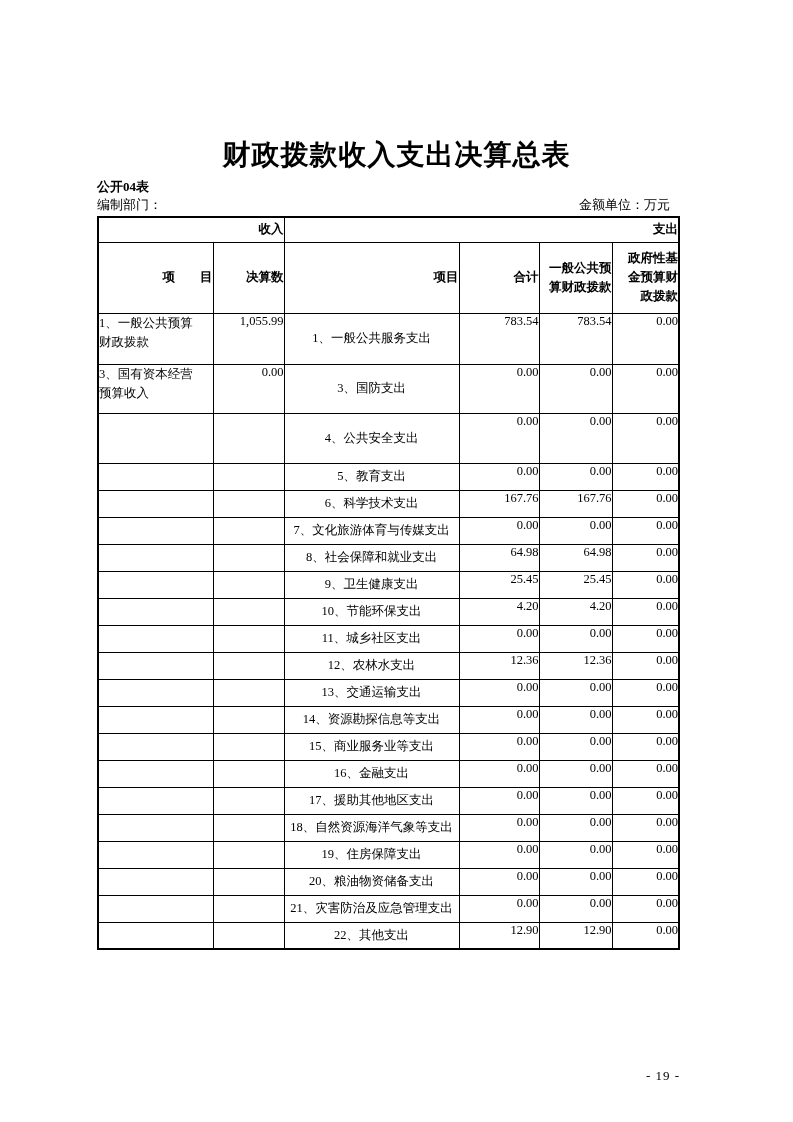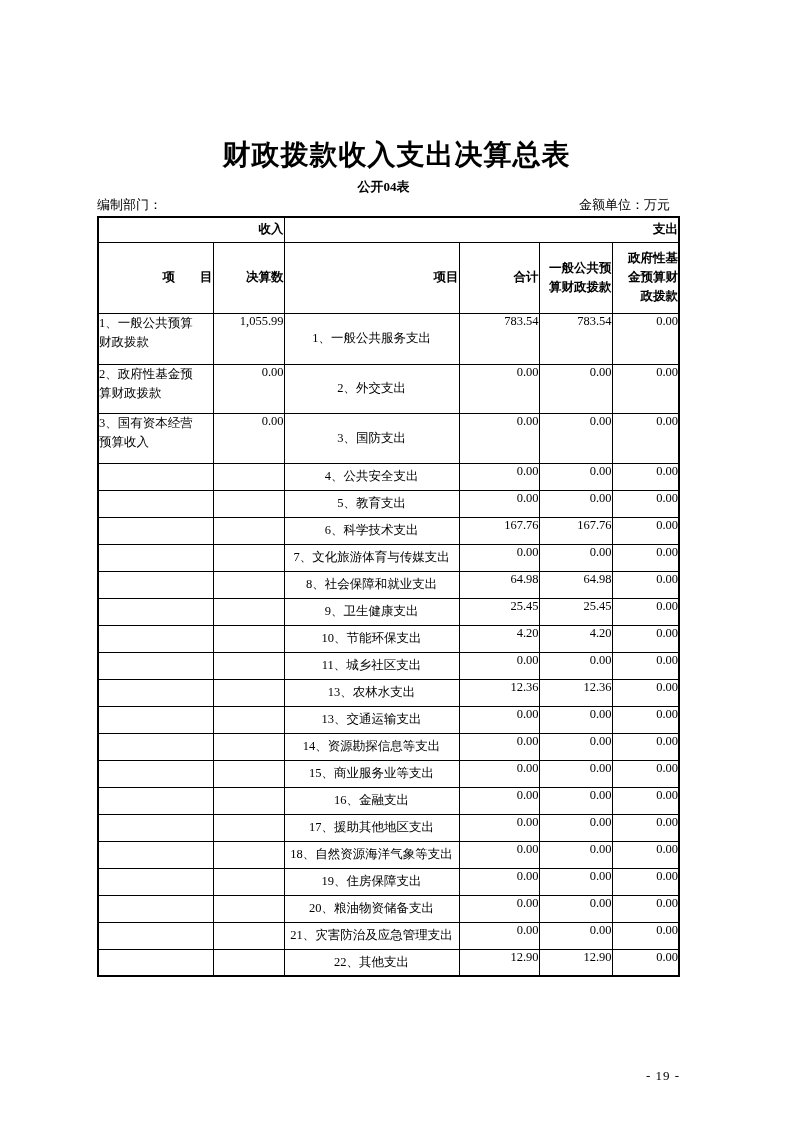--- a/index.html
+++ b/index.html
@@ -11,21 +11,21 @@
     color:#000;
     -webkit-font-smoothing:antialiased;
   }
   .title{
     position:absolute;top:136px;left:0;right:0;
     margin:0;text-align:center;
     font-size:28px;font-weight:bold;letter-spacing:1px;
   }
   .table-code{
     position:absolute;top:178px;left:97px;width:573px;
-    text-align:center;font-size:13px;font-weight:bold;
+    text-align:left;font-size:13px;font-weight:bold;
   }
   .meta-line{
     position:absolute;top:196px;left:97px;width:581px;
     display:flex;justify-content:space-between;
     font-size:13px;font-weight:normal;
   }
   .meta-line .unit{padding-right:8px;margin-left:28px;}
   table.fiscal{
     position:absolute;top:216px;left:97px;
     width:581px;border-collapse:collapse;table-layout:fixed;
@@ -112,29 +112,20 @@
         <tr>
           <td class="rev-item">1、一般公共预算
 财政拨款</td>
           <td class="rev-amt">1,055.99</td>
           <td class="exp-item">1、一般公共服务支出</td>
           <td class="num">783.54</td>
           <td class="num">783.54</td>
           <td class="num">0.00</td>
         </tr>
         <tr>
-          <td class="rev-item">2、政府性基金预
-算财政拨款</td>
-          <td class="rev-amt">0.00</td>
-          <td class="exp-item">2、外交支出</td>
-          <td class="num">0.00</td>
-          <td class="num">0.00</td>
-          <td class="num">0.00</td>
-        </tr>
-        <tr>
           <td class="rev-item">3、国有资本经营
 预算收入</td>
           <td class="rev-amt">0.00</td>
           <td class="exp-item">3、国防支出</td>
           <td class="num">0.00</td>
           <td class="num">0.00</td>
           <td class="num">0.00</td>
         </tr>
         <tr>
           <td class="rev-item"></td>
@@ -196,21 +187,21 @@
           <td class="rev-item"></td>
           <td class="rev-amt"></td>
           <td class="exp-item">11、城乡社区支出</td>
           <td class="num">0.00</td>
           <td class="num">0.00</td>
           <td class="num">0.00</td>
         </tr>
         <tr>
           <td class="rev-item"></td>
           <td class="rev-amt"></td>
-          <td class="exp-item">13、农林水支出</td>
+          <td class="exp-item">12、农林水支出</td>
           <td class="num">12.36</td>
           <td class="num">12.36</td>
           <td class="num">0.00</td>
         </tr>
         <tr>
           <td class="rev-item"></td>
           <td class="rev-amt"></td>
           <td class="exp-item">13、交通运输支出</td>
           <td class="num">0.00</td>
           <td class="num">0.00</td>

